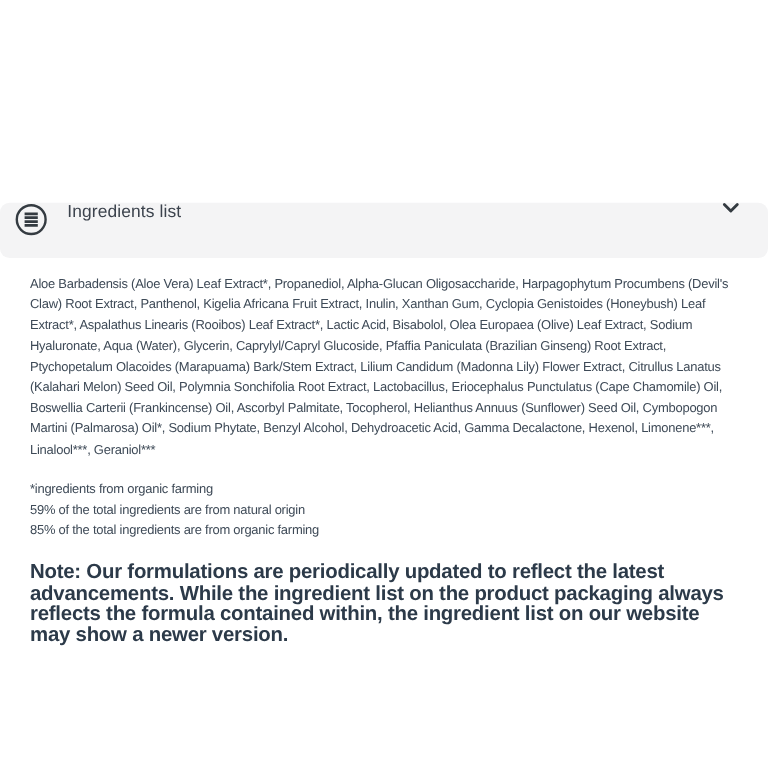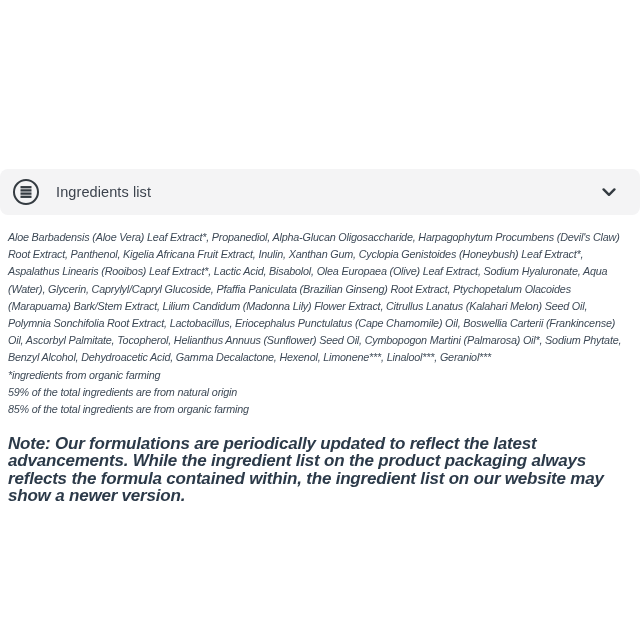--- a/index.html
+++ b/index.html
@@ -20,21 +20,20 @@
     left: 0;
     width: 640px;
   }
   .accordion-header {
     box-sizing: border-box;
     width: 640px;
     height: 46px;
     background: #f4f4f5;
     border-radius: 8px;
     display: flex;
-    align-items: center;
     padding: 0 24px 0 12px;
     cursor: pointer;
   }
   .icon-wrap {
     display: inline-flex;
     width: 28px;
     height: 28px;
     flex: 0 0 auto;
   }
   .icon-wrap svg { display: block; }
@@ -45,32 +44,31 @@
     letter-spacing: 0.1px;
     color: #3c434d;
   }
   .chevron {
     margin-left: auto;
     display: inline-flex;
     width: 14px;
     height: 9px;
   }
   .accordion-body {
-    padding: 0 8px;
-    font-style: italic;
+    padding: 0 25px;
   }
   .ingredients-text {
     margin: 14px 0 0 0;
     font-size: 10.8px;
     letter-spacing: -0.2px;
     line-height: 17.2px;
     color: #3e4a57;
   }
   .footnotes {
-    margin-top: 0;
+    margin-top: 16px;
   }
   .footnote-line {
     font-size: 10.8px;
     letter-spacing: -0.2px;
     line-height: 17.2px;
     color: #3e4a57;
   }
   .note-text {
     margin: 17px 0 0 0;
     font-size: 17px;

